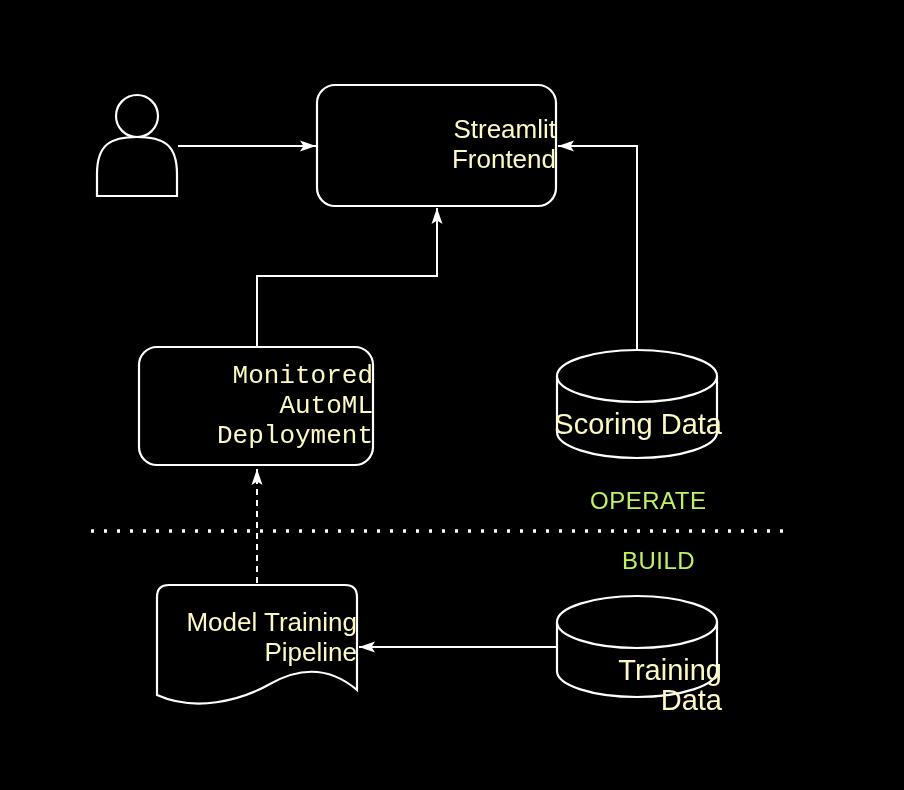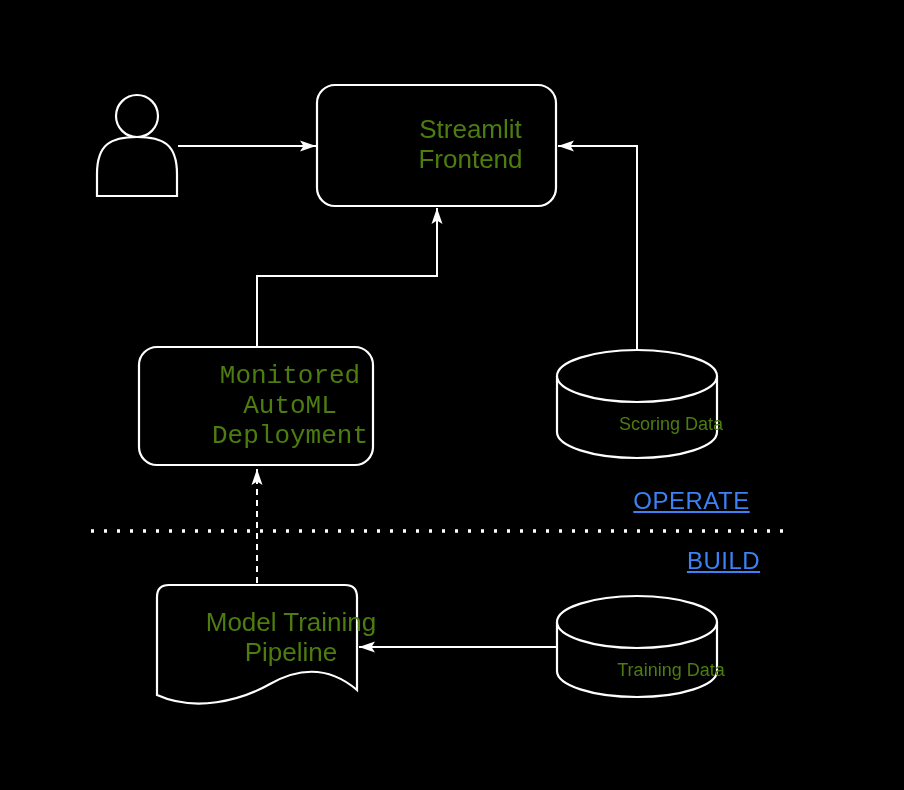--- a/index.html
+++ b/index.html
@@ -15,39 +15,37 @@
     overflow: hidden;
     font-family: "Liberation Sans", "DejaVu Sans", sans-serif;
   }
   .shape-layer {
     position: absolute;
     top: 0;
     left: 0;
   }
   .node-label {
     position: absolute;
-    color: #4d7c0f;
-    text-align: center;
+    color: #fef9c3;
+    text-align: right;
     white-space: pre-line;
     font-size: 26px;
     line-height: 30px;
     pointer-events: none;
-    padding-left: 34px;
   }
   .cyl-label {
-    font-size: 18px;
+    font-size: 29px;
   }
   .zone-label {
     position: absolute;
-    color: #3b82f6;
-    text-align: center;
+    color: #bef264;
+    text-align: left;
     font-size: 24px;
     line-height: 26px;
     letter-spacing: 0.5px;
-    text-decoration: underline;
   }
 </style>
 </head>
 <body>
 
 <div class="canvas">
 
   <svg class="shape-layer" width="904" height="790" viewBox="0 0 904 790">
     <defs>
       <marker id="arrow" viewBox="0 0 18 13" refX="17" refY="6.5" markerWidth="18" markerHeight="13" markerUnits="userSpaceOnUse" orient="auto">

